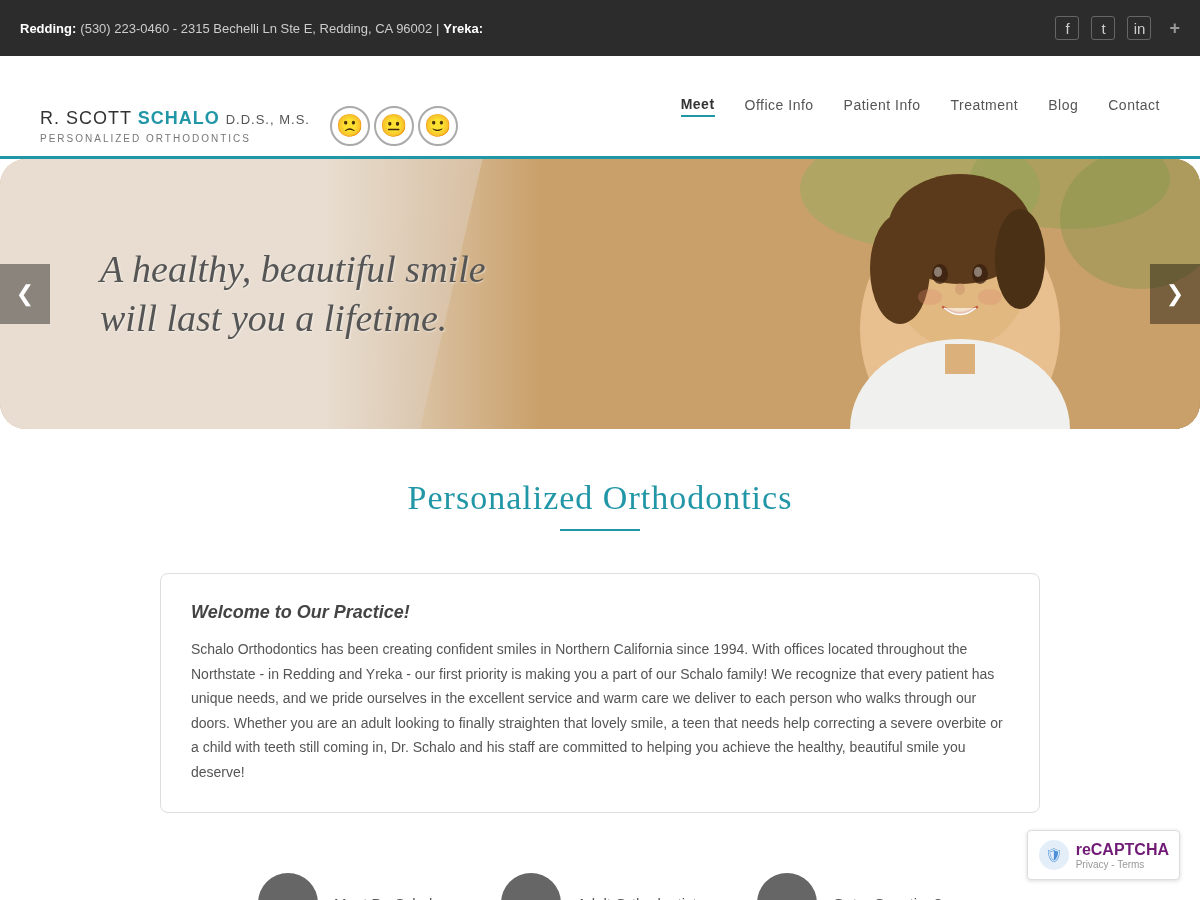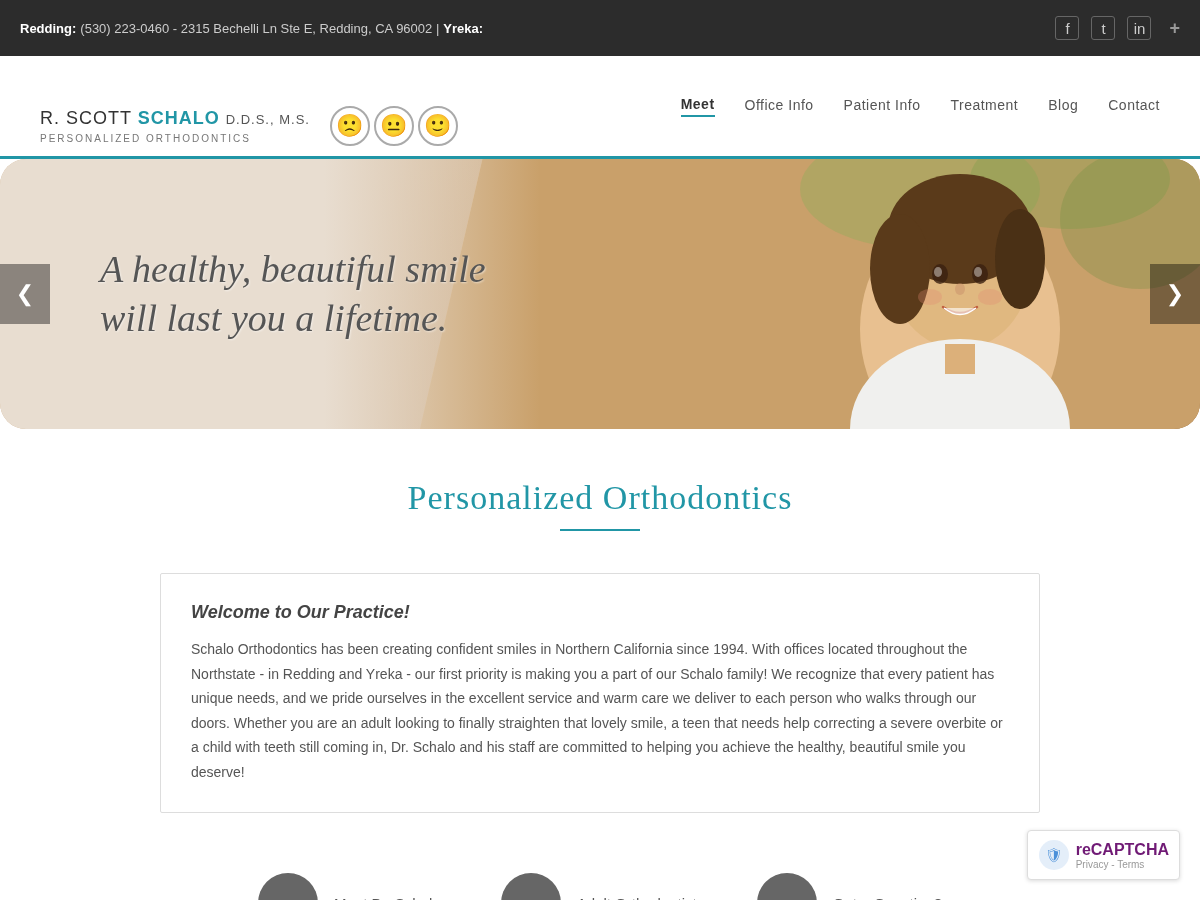--- a/index.html
+++ b/index.html
@@ -153,21 +153,21 @@
       font-family: Georgia, serif;
       font-style: italic;
       margin-top: 6px;
     }
 
     
     .welcome-box {
       margin: 10px 160px 30px;
       border: 1px solid #ddd;
       padding: 28px 30px;
-      border-radius: 2px;
+      border-radius: 8px;
     }
     .welcome-title {
       font-size: 18px;
       color: #444;
       font-family: Arial, sans-serif;
       font-style: italic;
       margin-bottom: 14px;
     }
     .welcome-text {
       font-size: 14px;

